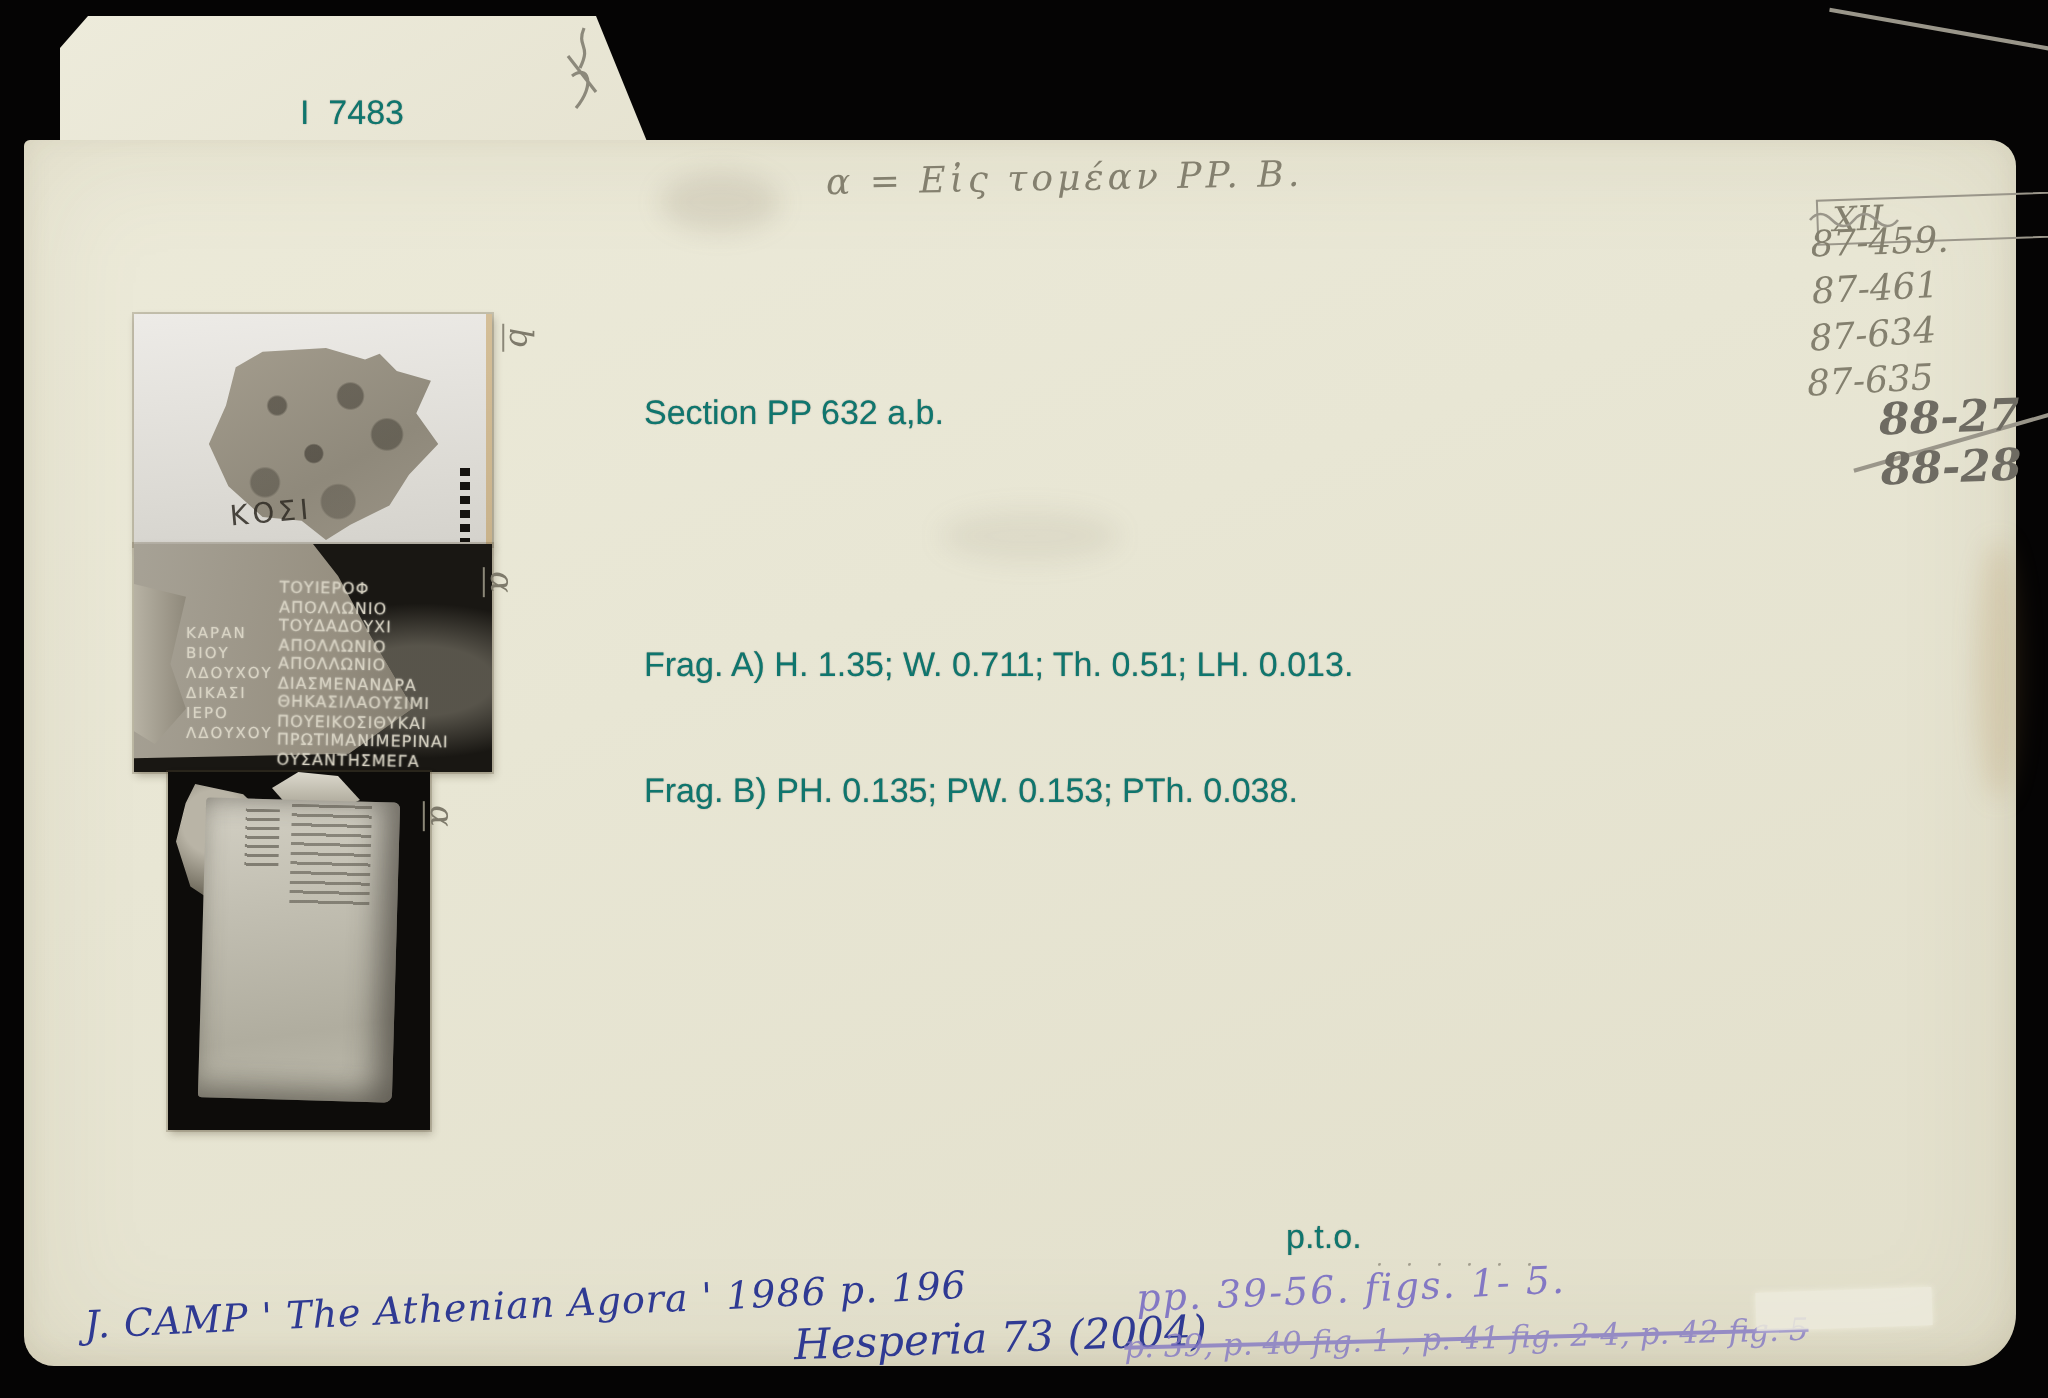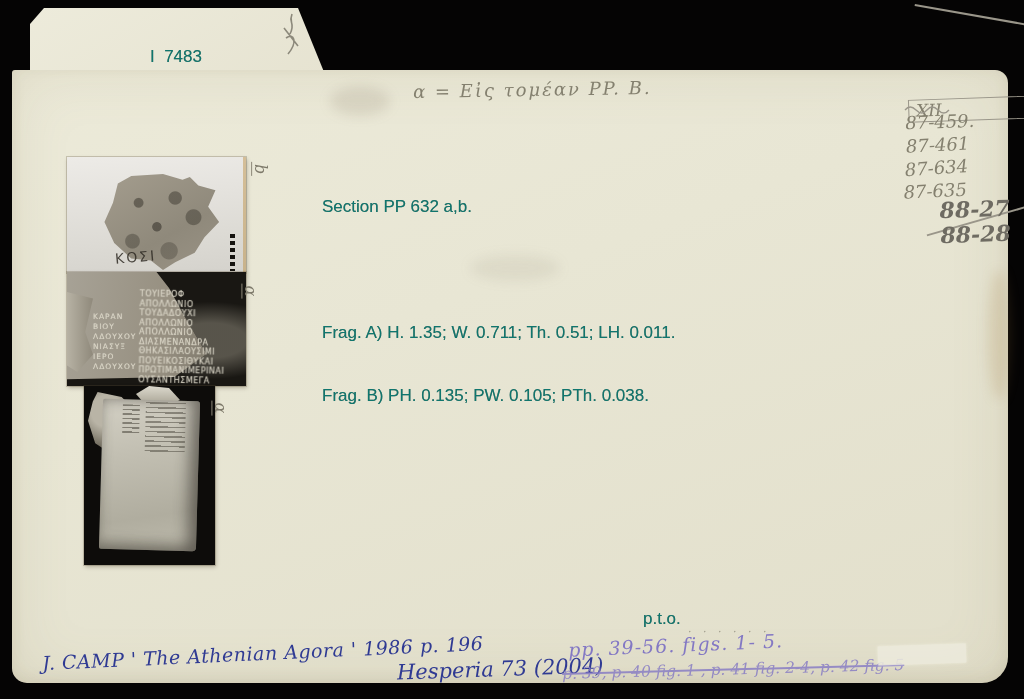--- a/index.html
+++ b/index.html
@@ -174,21 +174,21 @@
 </div>
 <div class="photo-label label-b">b</div>
 
 <div class="abs photo photo2">
   <div class="abs ph2-dark"></div>
   <div class="abs ph2-chip"></div>
   <div class="abs greek-col g-col1">
       <span>ΚΑΡΑΝ</span>
       <span>ΒΙΟΥ</span>
       <span>ΛΔΟΥΧΟΥ</span>
-      <span>ΝΙΑΣΥΞ</span>
+      <span>ΔΙΚΑΣΙ</span>
       <span>ΙΕΡΟ</span>
       <span>ΛΔΟΥΧΟΥ</span>
     </div>
   <div class="abs greek-col g-col2">
       <span>ΤΟΥΙΕΡΟΦ</span>
       <span>ΑΠΟΛΛΩΝΙΟ</span>
       <span>ΤΟΥΔΑΔΟΥΧΙ</span>
       <span>ΑΠΟΛΛΩΝΙΟ</span>
       <span>ΑΠΟΛΛΩΝΙΟ</span>
       <span>ΔΙΑΣΜΕΝΑΝΔΡΑ</span>
@@ -206,22 +206,22 @@
   <div class="abs ph3-slab">
     <div class="abs ph3-insc1"></div>
     <div class="abs ph3-insc2"></div>
   </div>
 </div>
 <div class="photo-label label-a2">α</div>
 
 <div class="abs typed typed-block">
   <p><span>Section PP 632 a,b.</span></p>
   <p>
-    <span>Frag. A) H. 1.35; W. 0.711; Th. 0.51; LH. 0.011.</span>
-    <span>Frag. B) PH. 0.135; PW. 0.105; PTh. 0.038.</span>
+    <span>Frag. A) H. 1.35; W. 0.711; Th. 0.51; LH. 0.013.</span>
+    <span>Frag. B) PH. 0.135; PW. 0.153; PTh. 0.038.</span>
   </p>
   
   
   
 </div>
 <div class="abs typed" style="left:643px;top:608px;text-align:center;">p.t.o.</div>
 <div class="abs pencil pto-dots">· · · · · ·</div>
 
 <div class="abs ink-blue ref-camp">J. CAMP ' The Athenian Agora ' 1986 p. 196</div>
 <div class="abs ink-blue ref-hesperia">Hesperia 73 (2004)</div>

